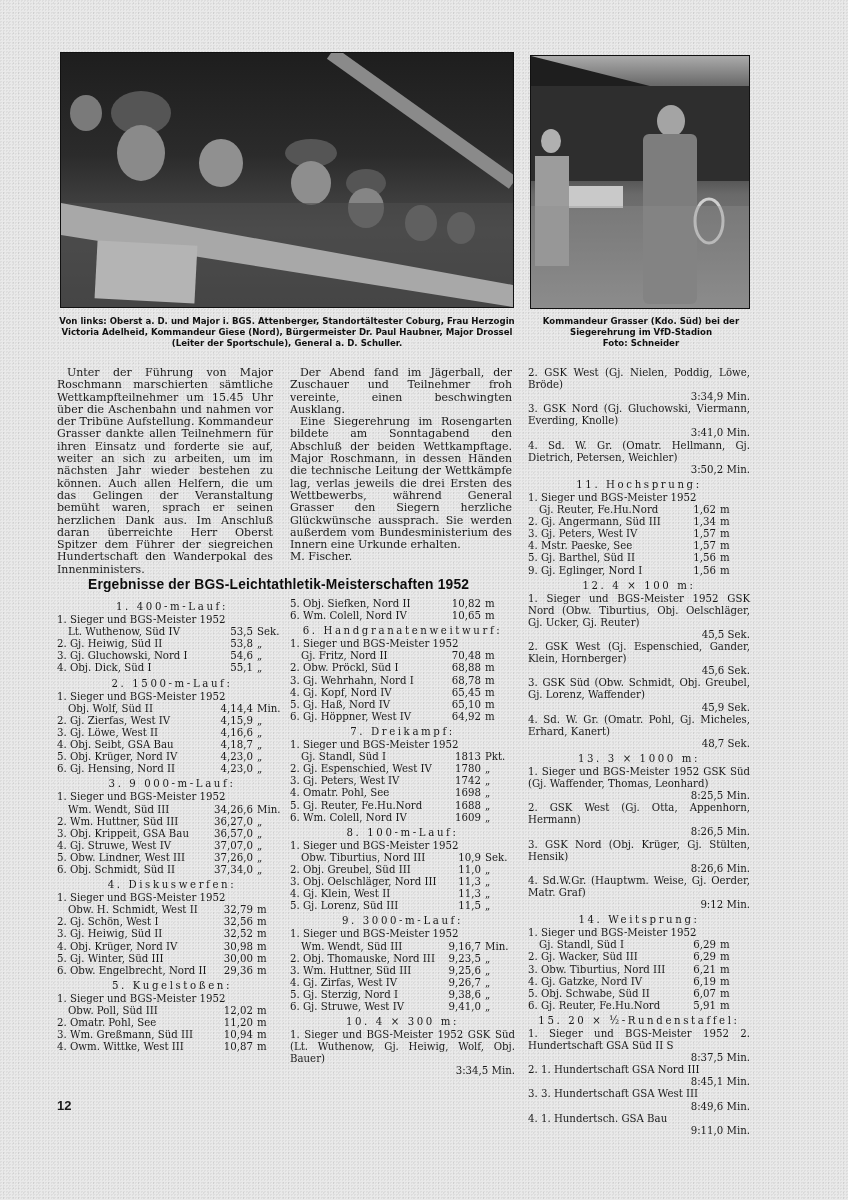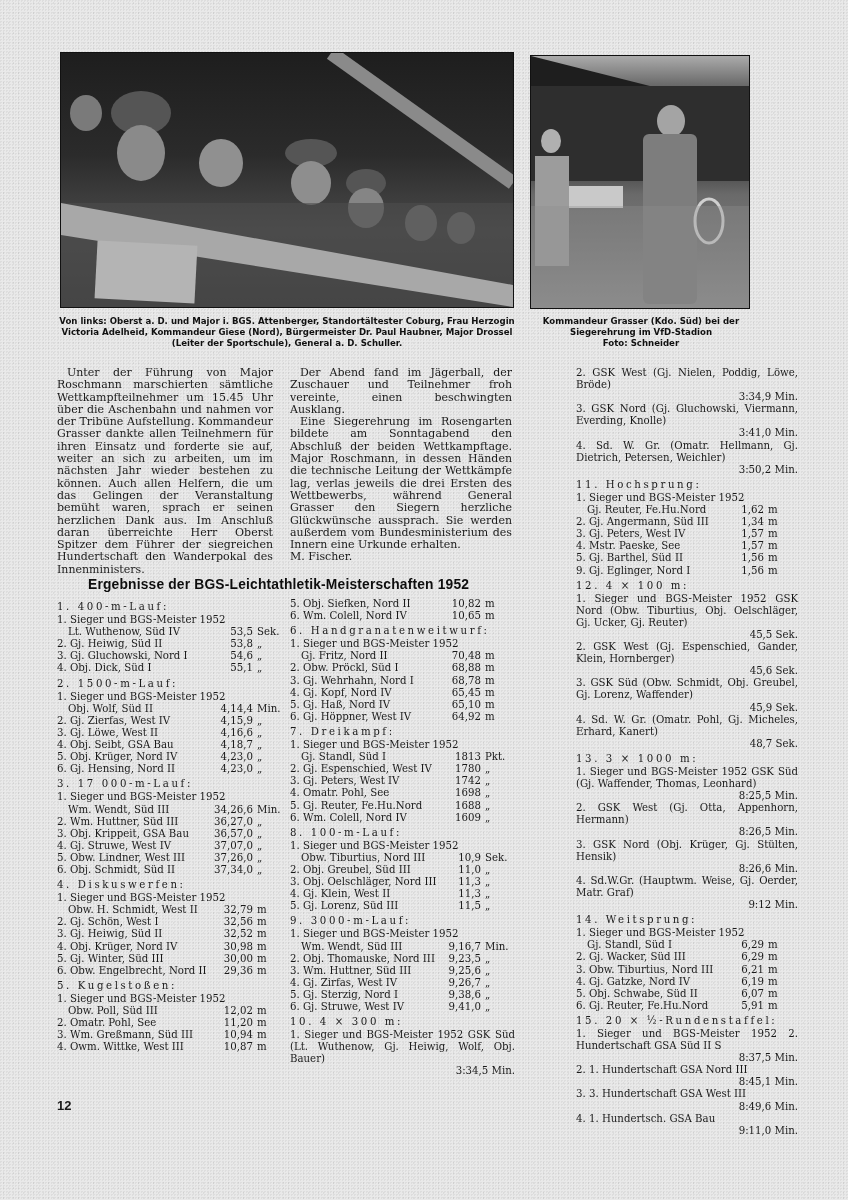--- a/index.html
+++ b/index.html
@@ -29,21 +29,21 @@
   .col2 { left:290px; top:367px; width:222px; }
   .sign { text-align:left; padding-right:30px; }
   .headline { position:absolute; left:88px; top:575px; width:410px;
     font-family:"Liberation Sans", "DejaVu Sans", sans-serif; font-weight:bold;
     font-size:15px; letter-spacing:0.2px; transform:scaleX(0.92); transform-origin:left;
     color:#0e0e0e; white-space:nowrap; }
   .res { position:absolute; font-size:10.2px; line-height:12.1px; }
   .res-a { left:57px; top:598px; width:230px; }
   .res-b { left:290px; top:598px; width:225px; }
   .res-c { left:528px; top:542px; width:222px; }
-  .ev-title { text-align:left; letter-spacing:2.6px; margin:3px 0 1px 0; }
+  .ev-title { text-align:center; letter-spacing:2.6px; margin:3px 0 1px 0; }
   .row { display:flex; }
   .row .nm { flex:1; white-space:nowrap; overflow:hidden; }
   .row .val { width:44px; text-align:right; white-space:nowrap; }
   .row .unit { width:30px; text-align:left; padding-left:4px; white-space:nowrap; }
   .ind { padding-left:11px; }
   .team .txt { text-align:justify; }
   .team .trail { text-align:right; }
   .page-num { position:absolute; left:57px; top:1098px; font-weight:bold;
     font-family:"Liberation Sans", sans-serif; font-size:13px; }
   svg { display:block; }
@@ -153,21 +153,21 @@
         <span class="val">4,23,0</span>
         <span class="unit">„</span>
       </div>
     <div class="row">
         <span class="nm">6. Gj. Hensing, Nord II</span>
         <span class="val">4,23,0</span>
         <span class="unit">„</span>
       </div>
   </div>
   <div class="event">
-    <div class="ev-title">3. 17 000-m-Lauf:</div>
+    <div class="ev-title">3. 9 000-m-Lauf:</div>
     <div>1. Sieger und BGS-Meister 1952</div>
     <div class="row ind">
         <span class="nm">Wm. Wendt, Süd III</span>
         <span class="val">34,26,6</span>
         <span class="unit">Min.</span>
       </div>
     <div class="row">
         <span class="nm">2. Wm. Huttner, Süd III</span>
         <span class="val">36,27,0</span>
         <span class="unit">„</span>
@@ -397,21 +397,21 @@
   </div>
   <div class="event">
     <div class="ev-title">10. 4 × 300 m:</div>
     <div class="team">
       <div class="txt">1. Sieger und BGS-Meister 1952 GSK Süd (Lt. Wuthenow, Gj. Heiwig, Wolf, Obj. Bauer)</div>
       <div class="trail">3:34,5 Min.</div>
     </div>
   </div>
 </div>
 
-<div class="res res-c" style="top:367px;margin-left:48px;">
+<div class="res res-c" style="top:367px;">
   <div class="team">
       <div class="txt">2. GSK West (Gj. Nielen, Poddig, Löwe, Bröde)</div>
       <div class="trail">3:34,9 Min.</div>
     </div>
   <div class="team">
       <div class="txt">3. GSK Nord (Gj. Gluchowski, Viermann, Everding, Knolle)</div>
       <div class="trail">3:41,0 Min.</div>
     </div>
   <div class="team">
       <div class="txt">4. Sd. W. Gr. (Omatr. Hellmann, Gj. Dietrich, Petersen, Weichler)</div>

